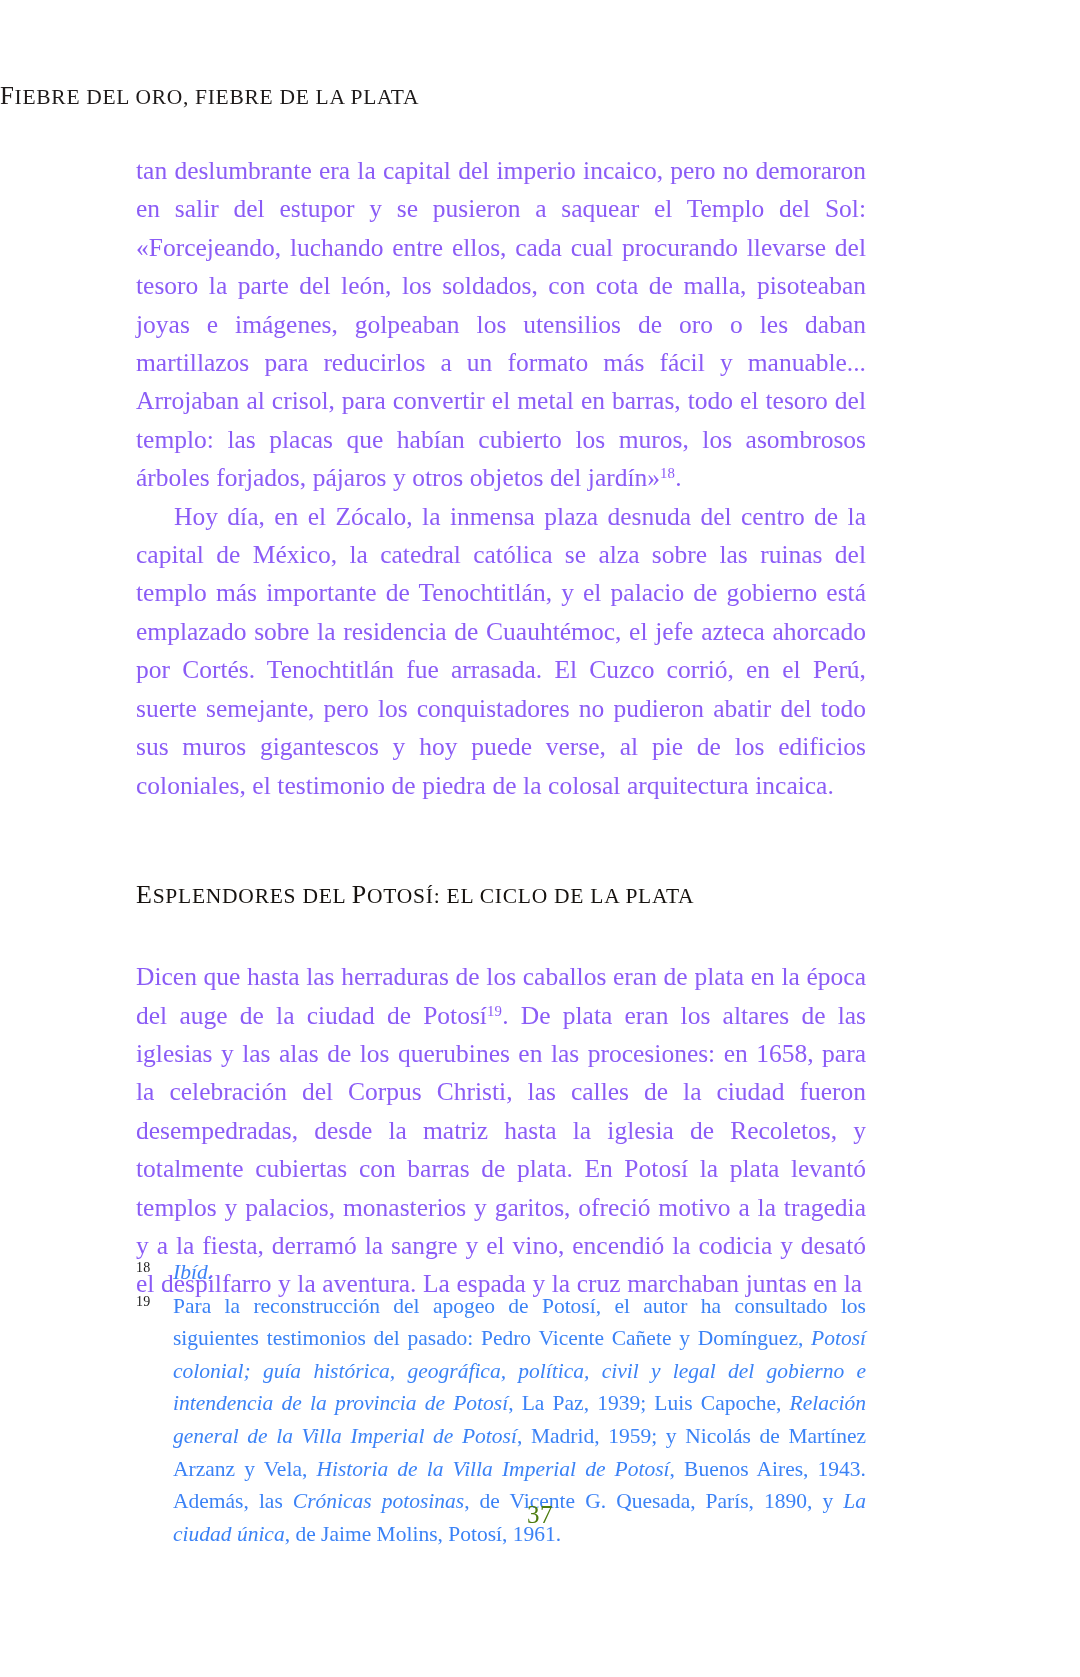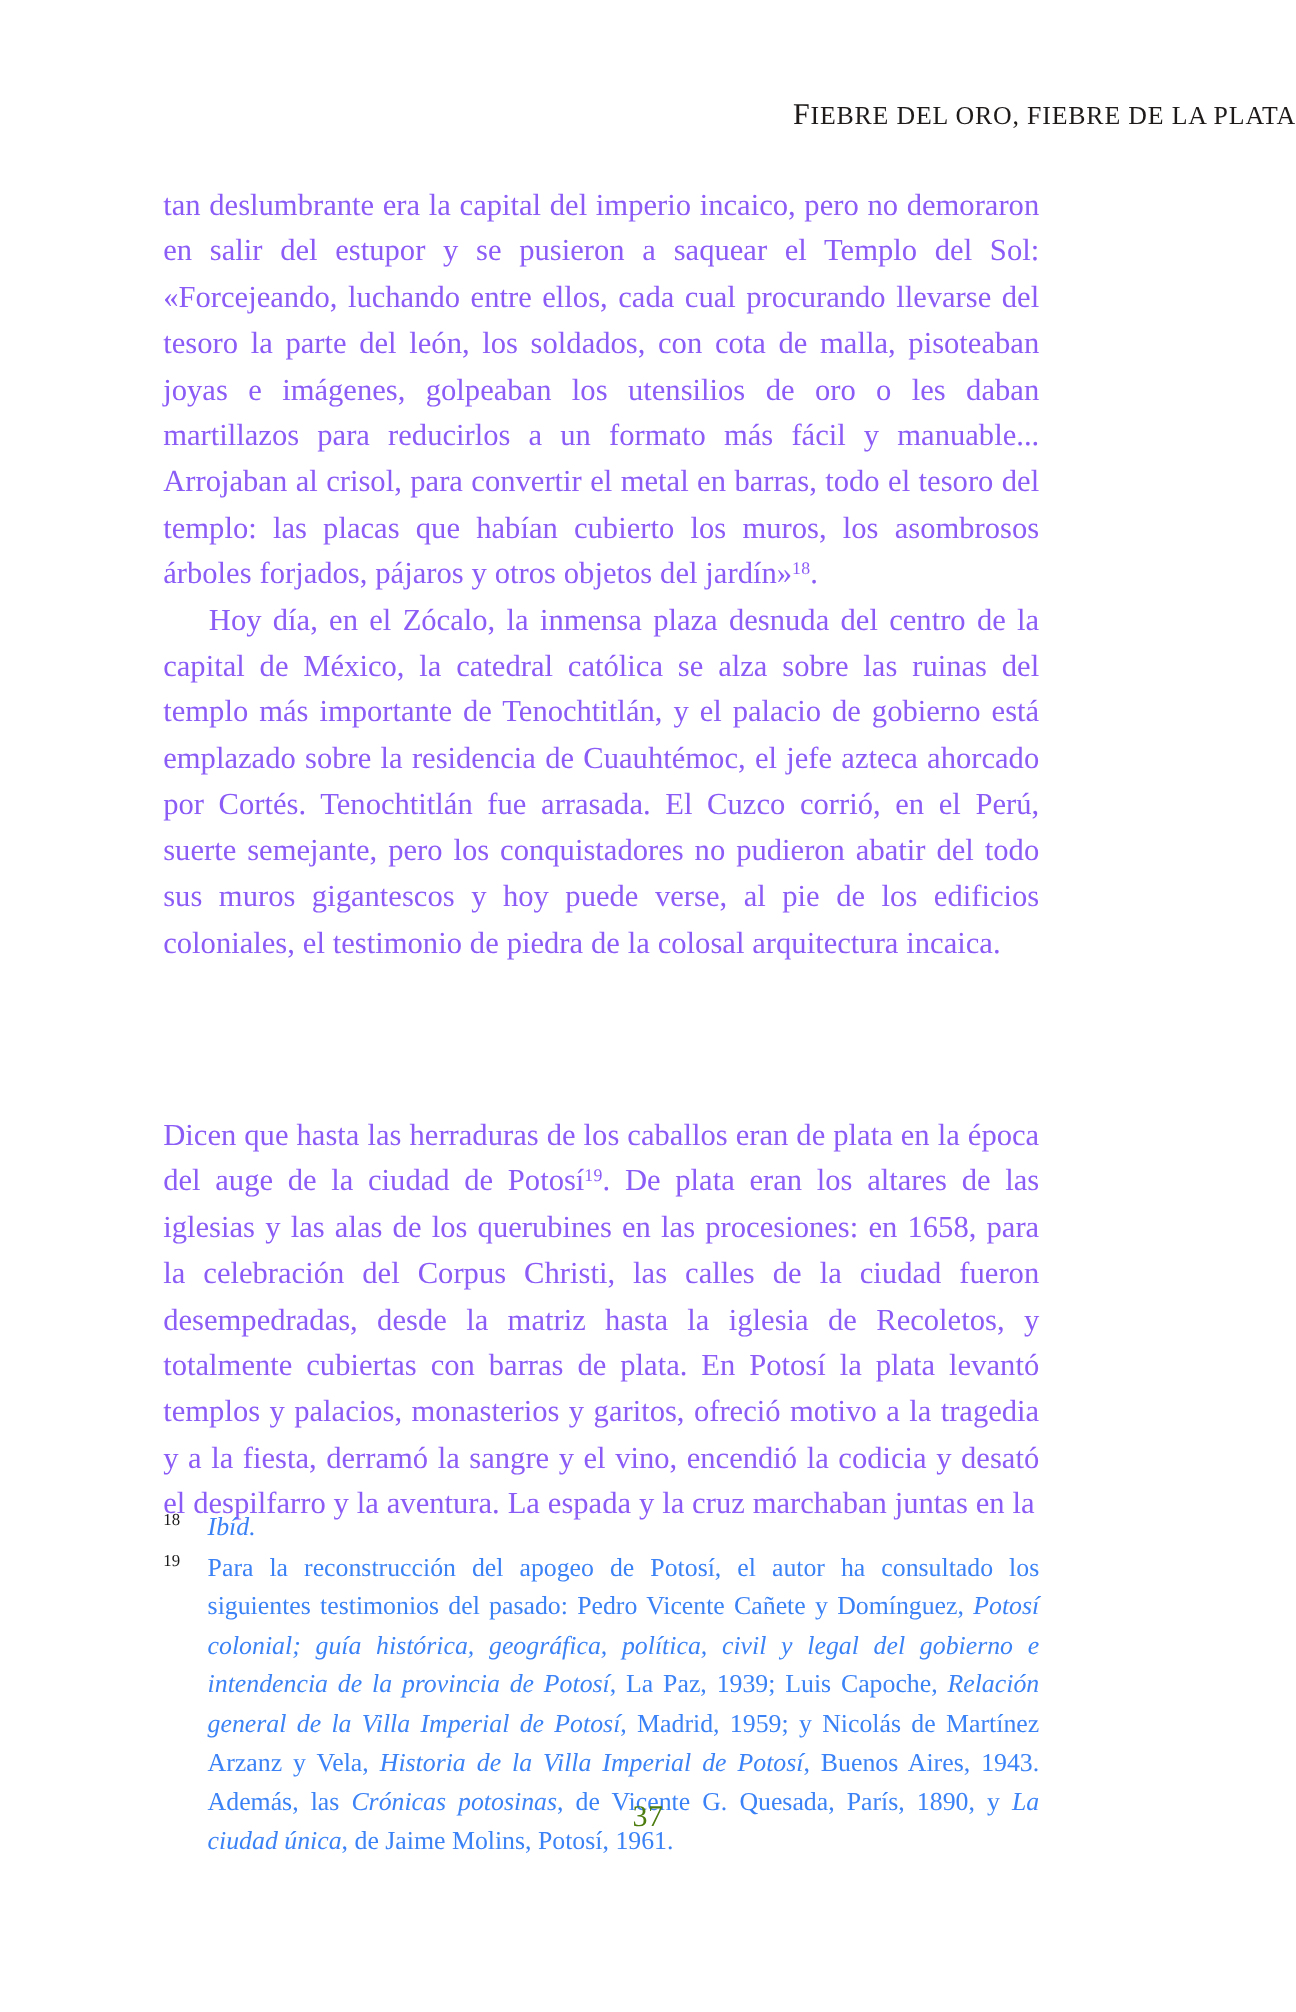--- a/index.html
+++ b/index.html
@@ -21,21 +21,21 @@
     box-sizing: border-box;
     overflow: hidden;
   }
 
   
   .running-header {
     position: absolute;
     top: 82px;
     left: 0;
     right: 0;
-    text-align: right;
+    text-align: left;
     font-variant: small-caps;
     font-size: 21.5px;
     letter-spacing: 0.7px;
     color: #1e1a1a;
     white-space: nowrap;
   }
   .running-header .rh-cap {
     font-size: 25px;
   }
 
@@ -140,20 +140,21 @@
   </div>
 
   <div class="column">
 
     <p class="body-text"><span>tan deslumbrante era la capital del imperio incaico, pero no demoraron en salir del estupor y se pusieron a saquear el Templo del Sol: «Forcejeando, luchando entre ellos, cada cual procurando llevarse del tesoro la parte del león, los soldados, con cota de malla, pisoteaban joyas e imágenes, golpeaban los utensilios de oro o les daban martillazos para reducirlos a un formato más fácil y manuable... Arrojaban al crisol, para convertir el metal en barras, todo el tesoro del templo: las placas que habían cubierto los muros, los asombrosos árboles forjados, pájaros y otros objetos del jardín»</span><sup class="fn-ref">18</sup><span>.</span></p>
 
     <p class="body-text indent">Hoy día, en el Zócalo, la inmensa plaza desnuda del centro de la capital de México, la catedral católica se alza sobre las ruinas del templo más importante de Tenochtitlán, y el palacio de gobierno está emplazado sobre la residencia de Cuauhtémoc, el jefe azteca ahorcado por Cortés. Tenochtitlán fue arrasada. El Cuzco corrió, en el Perú, suerte semejante, pero los conquistadores no pudieron abatir del todo sus muros gigantescos y hoy puede verse, al pie de los edificios coloniales, el testimonio de piedra de la colosal arquitectura incaica.</p>
 
     <div class="gap-before-heading"></div>
 
+    <h2 class="section-heading"><span class="sh-cap">E</span><span>SPLENDORES DEL </span><span class="sh-cap">P</span><span>OTOSÍ: EL CICLO DE LA PLATA</span></h2>
 
     <div class="gap-after-heading"></div>
 
     <p class="body-text"><span>Dicen que hasta las herraduras de los caballos eran de plata en la época del auge de la ciudad de Potosí</span><sup class="fn-ref">19</sup><span>. De plata eran los altares de las iglesias y las alas de los querubines en las procesiones: en 1658, para la celebración del Corpus Christi, las calles de la ciudad fueron desempedradas, desde la matriz hasta la iglesia de Recoletos, y totalmente cubiertas con barras de plata. En Potosí la plata levantó templos y palacios, monasterios y garitos, ofreció motivo a la tragedia y a la fiesta, derramó la sangre y el vino, encendió la codicia y desató el despilfarro y la aventura. La espada y la cruz marchaban juntas en la</span></p>
 
   </div>
 
   <div class="footnotes">
 
     <div class="footnote-row">

